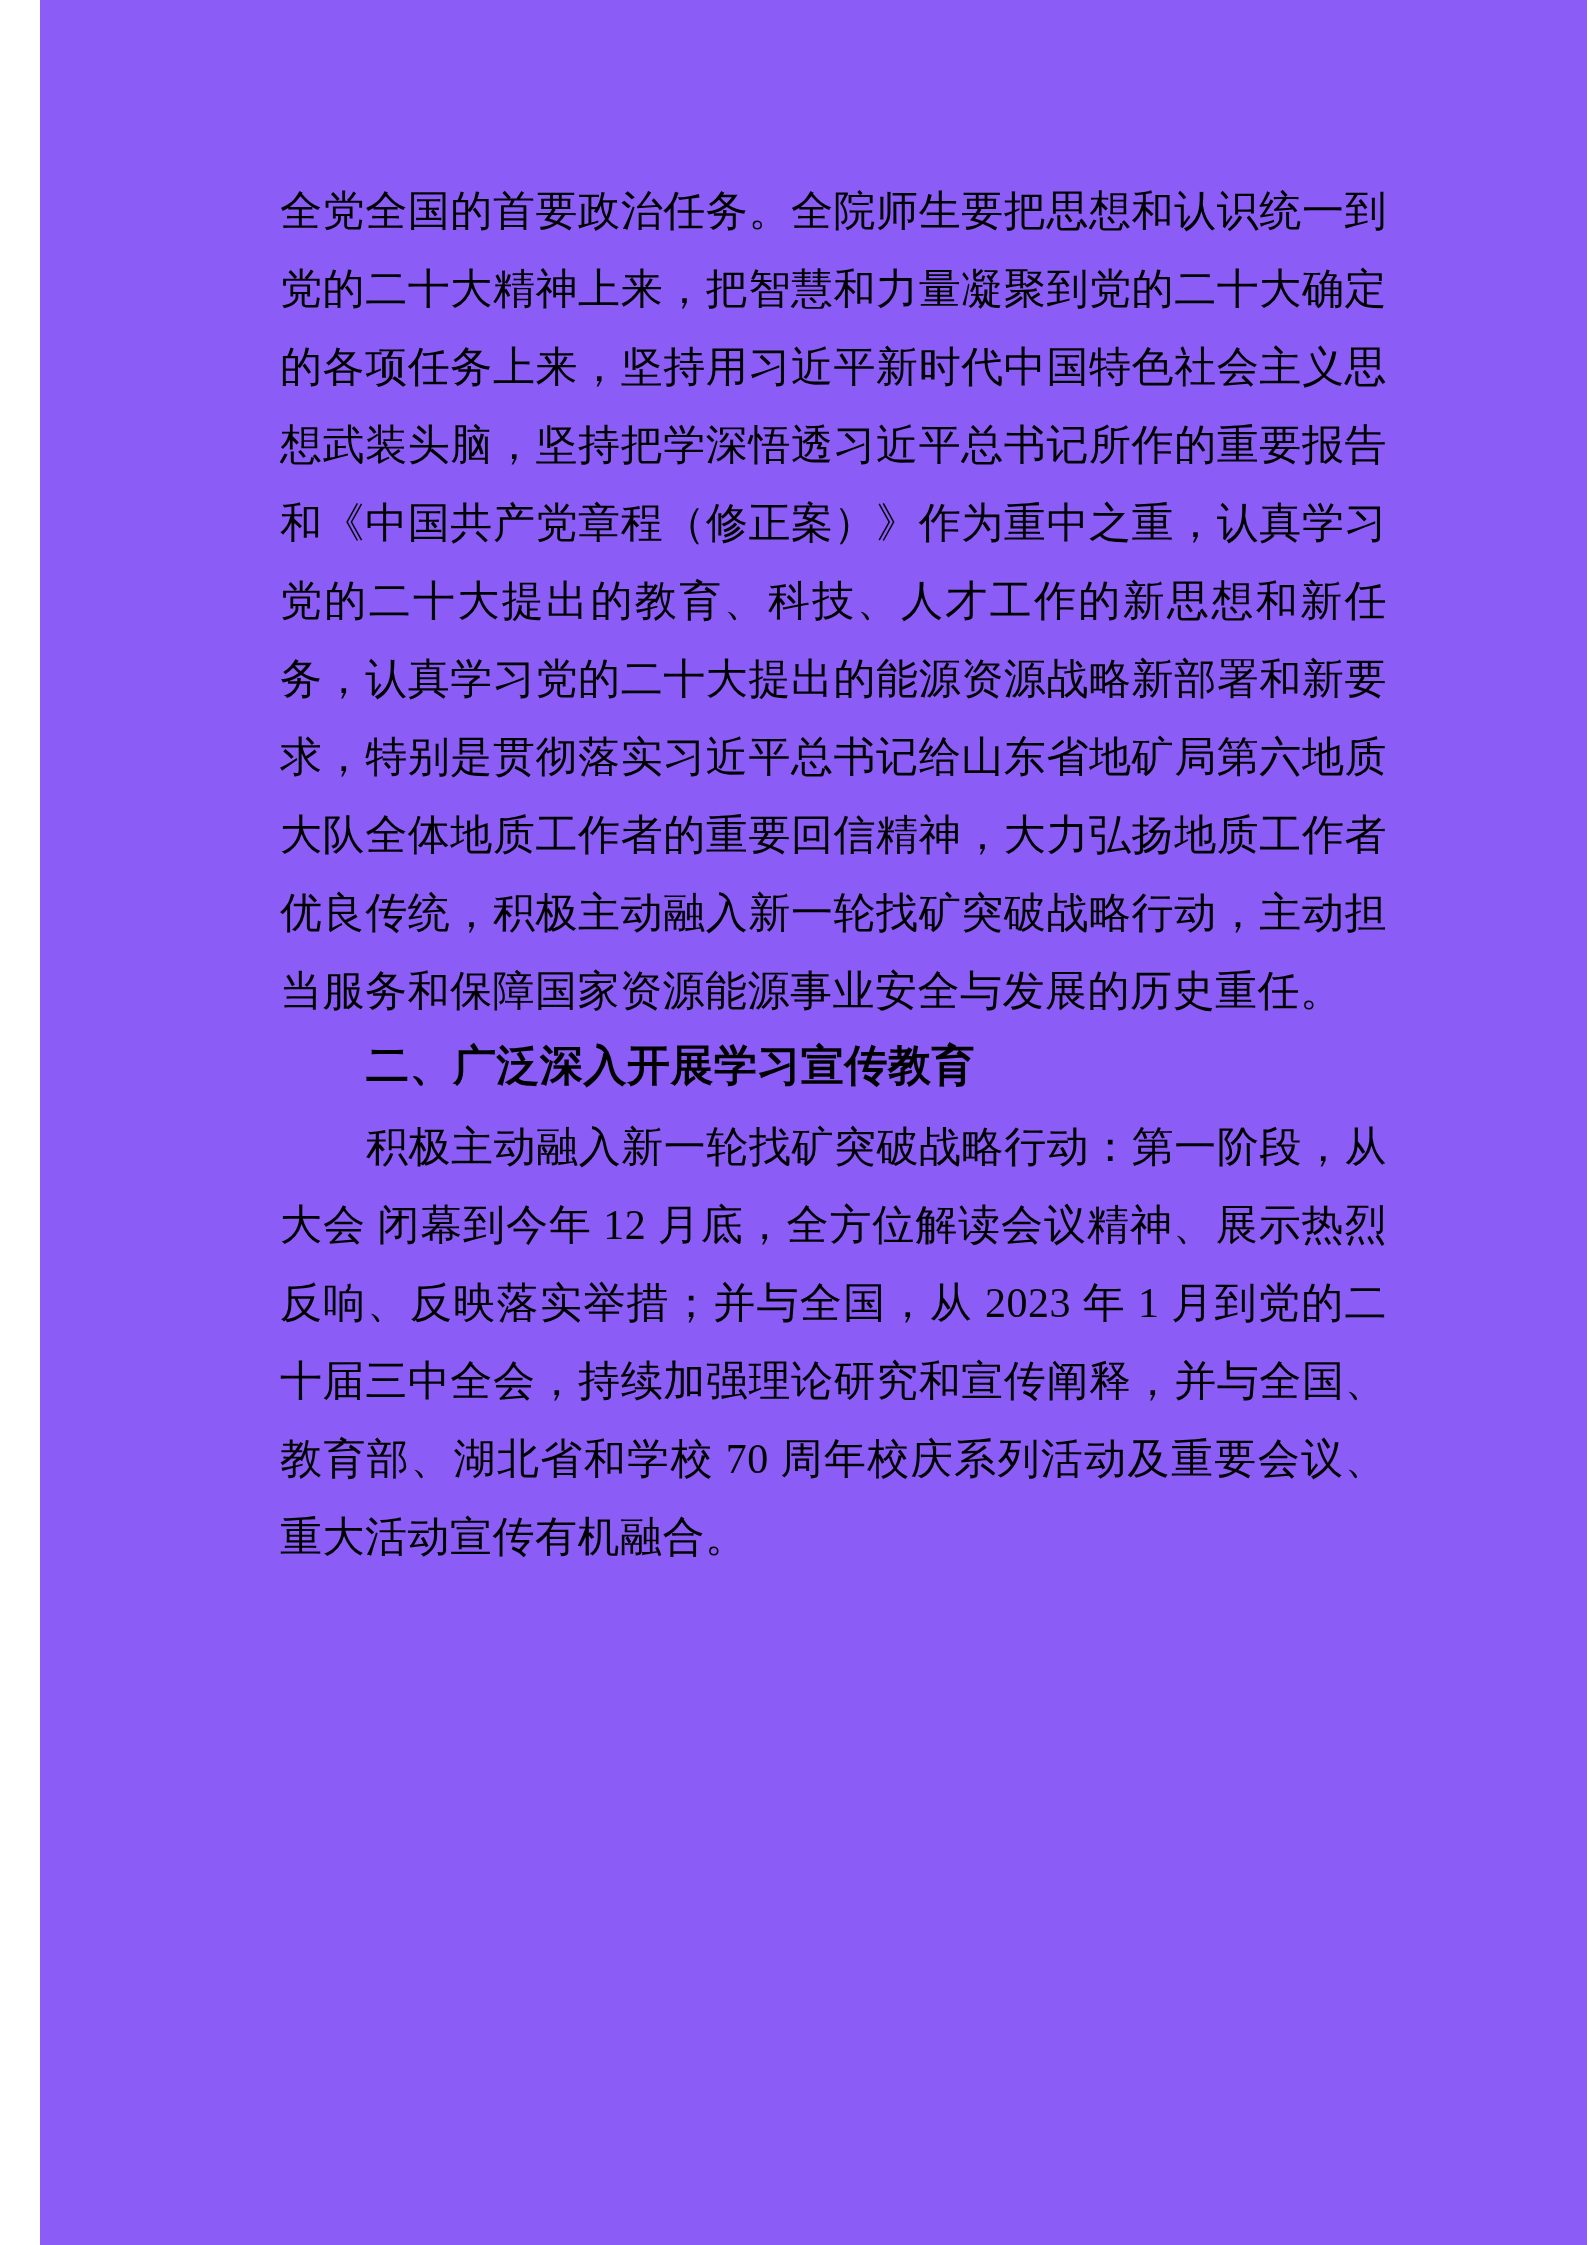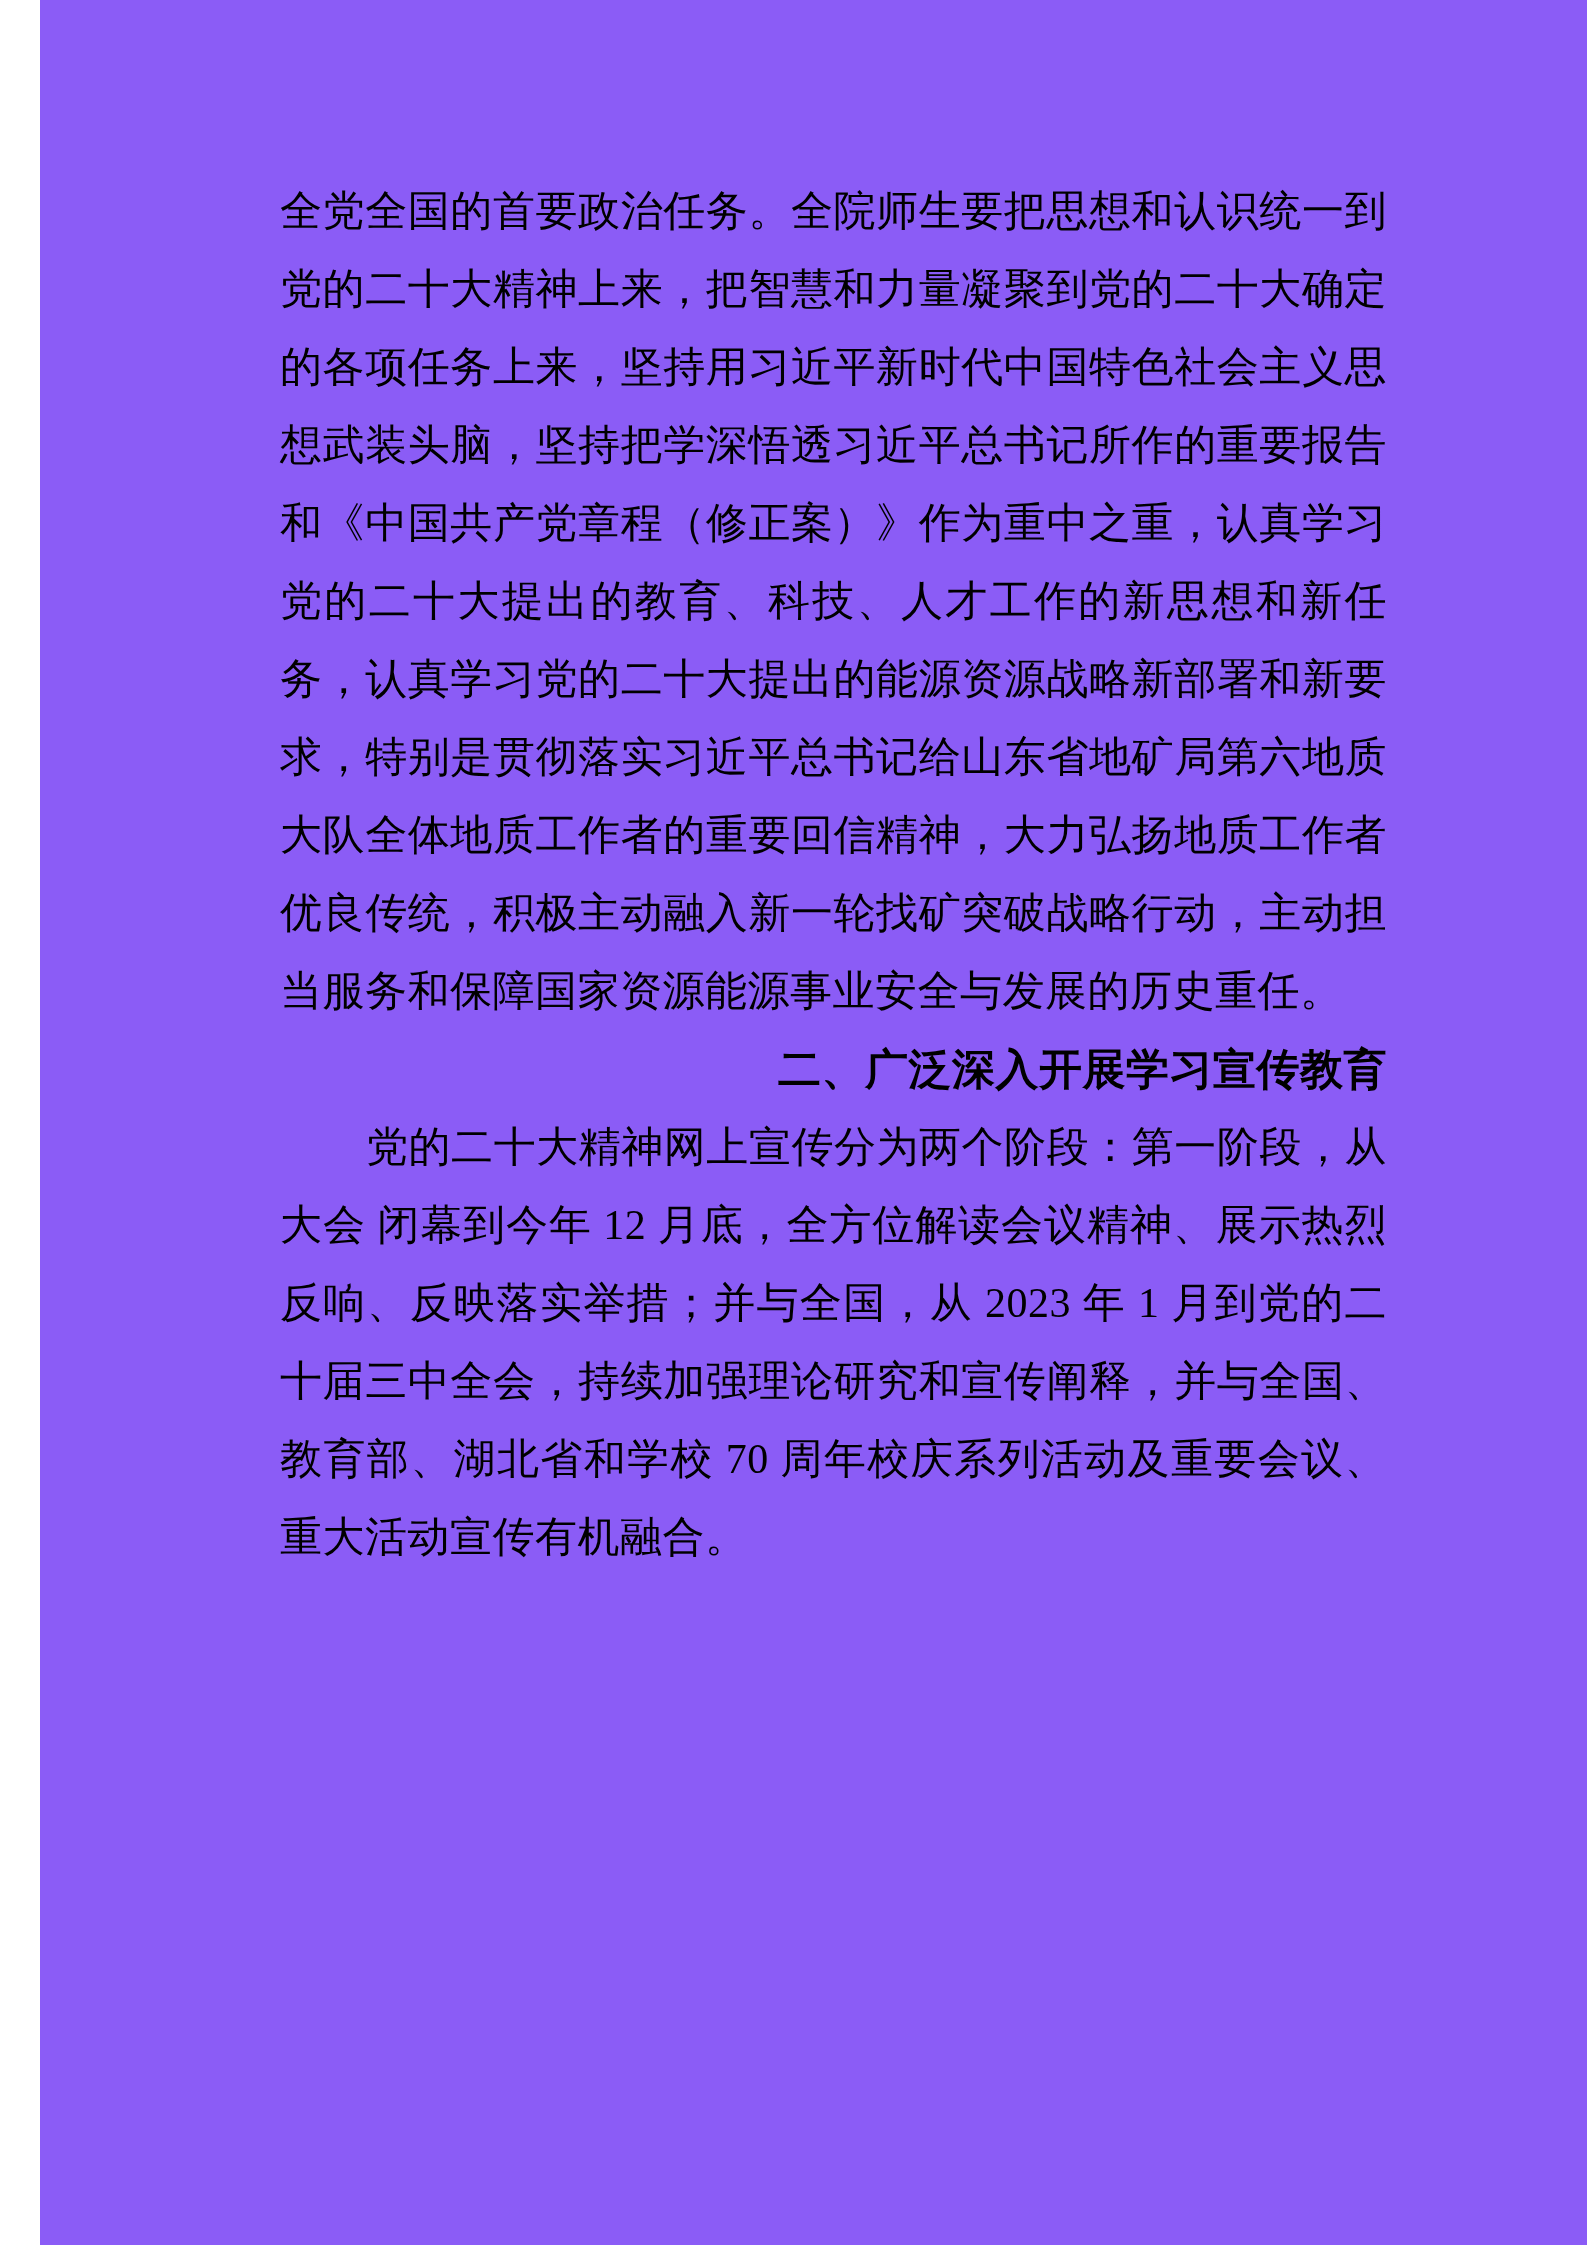--- a/index.html
+++ b/index.html
@@ -30,36 +30,36 @@
     line-height: 78px;
     text-align: justify;
     text-justify: inter-ideograph;
     color: #000000;
     letter-spacing: 0.5px;
   }
   .para.indent {
     text-indent: 86px;
   }
   .para.heading {
-    font-family: Liberation Sans, sans-serif;
+    font-family: Liberation Mono, monospace;
     font-weight: 700;
     font-size: 43px;
-    text-align: right;
+    text-align: left;
   }
   .b {
     font-weight: 400;
   }
 </style>
 </head>
 <body>
 
 <div class="page">
   <div class="doc">
 
     <p class="para"><span>全党全国的首要政治任务。全院师生要把思想和认识统一到党的二十大精神上来，把智慧和力量凝聚到党的二十大确定的各项任务上来，坚持用习近平新时代中国特色社会主义思想武装头脑，坚持把学深悟透习近平总书记所作的重要报告和《中国共产党章程（修正案）》作为重中之重，认真学习党的二十大提出的教育、科技、人才工作的新思想和新任务，认真学习党的二十大提出的能源资源战略新部署和新要求，特别是贯彻落实习近平总书记给山东省地矿局第六地质大队全体地质工作者的重要回信精神，大力弘扬地质工作者优良传统，积极主动融入新一轮找矿突破战略行动，主动担当服务和保障国家资源能源事业安全与发展的历史重任。</span></p>
 
     <p class="para heading indent"><span>二、广泛深入开展学习宣传教育</span></p>
 
-    <p class="para indent"><span>党的二十大精神网上宣传分为两个阶段：</span><span class="b">第一阶段，</span><span>从大会 闭幕到今年 12 月底，全方位解读会议精神、展示热烈反响、反映落实举措；</span><span class="b">并与全国，</span><span>从 2023 年 1 月到党的二十届三中全会，持续加强理论研究和宣传阐释，并与全国、教育部、湖北省和学校 70 周年校庆系列活动及重要会议、重大活动宣传有机融合。</span></p>
+    <p class="para indent"><span>积极主动融入新一轮找矿突破战略行动：</span><span class="b">第一阶段，</span><span>从大会 闭幕到今年 12 月底，全方位解读会议精神、展示热烈反响、反映落实举措；</span><span class="b">并与全国，</span><span>从 2023 年 1 月到党的二十届三中全会，持续加强理论研究和宣传阐释，并与全国、教育部、湖北省和学校 70 周年校庆系列活动及重要会议、重大活动宣传有机融合。</span></p>
 
 
   </div>
 </div>
 
 </body></html>

